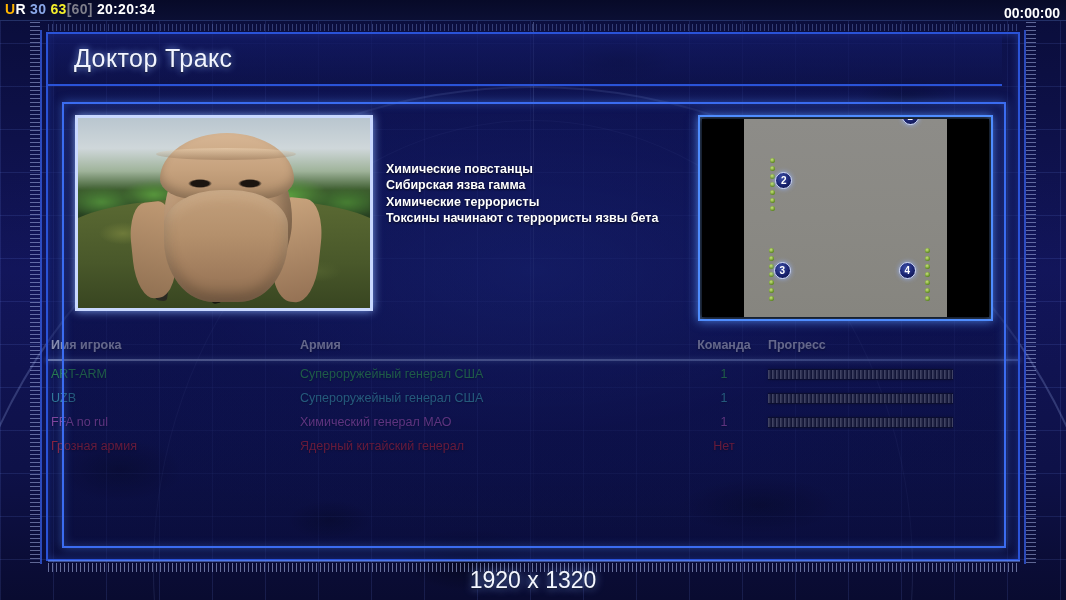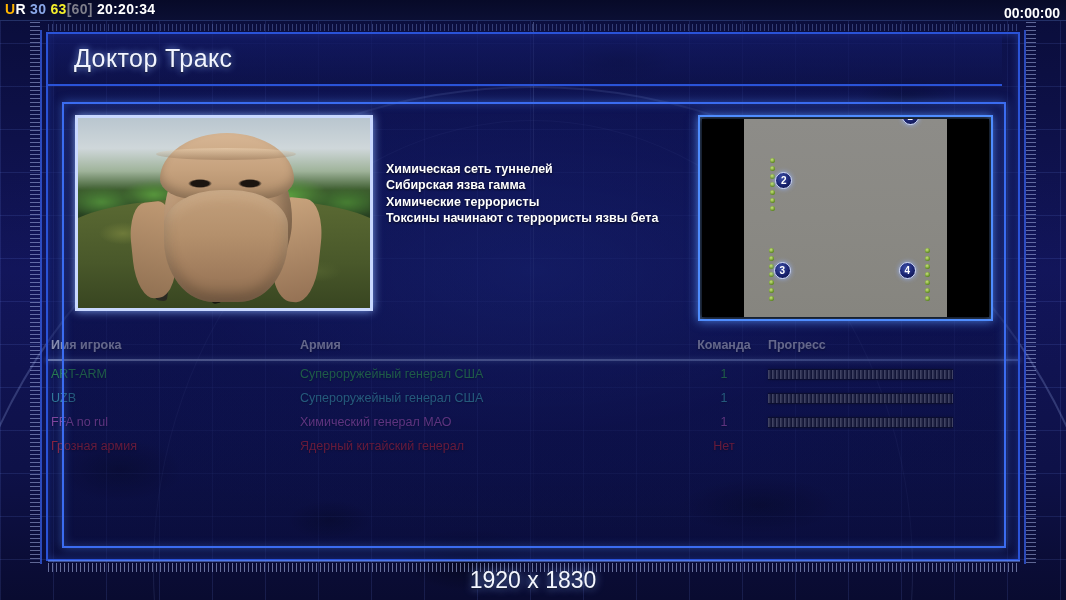--- a/index.html
+++ b/index.html
@@ -385,21 +385,21 @@
           <div class="p-scarf-r"></div>
           <div class="p-head"></div>
           <div class="p-wrap-top"></div>
           <div class="p-wrap-fold"></div>
           <div class="p-mask"></div>
           <div class="p-eyes"></div>
         </div>
       </div>
 
       <div class="desc">
-        <div class="desc-line">Химическая сеть туннелей</div>
+        <div class="desc-line">Химические повстанцы</div>
         <div class="desc-line">Сибирская язва гамма</div>
         <div class="desc-line">Химические террористы</div>
         <div class="desc-line">Токсины начинают с террористы язвы бета</div>
       </div>
 
       <div class="minimap-frame">
         <div class="minimap">
           <div class="mm-land"></div>
           <div id="mm-dynamic">
               <div class="mm-trees" style="left: 22.5%; top: 19.5%;">
@@ -468,15 +468,15 @@
           <div class="pbar"></div>
         </div>
         <div class="row">
           <div class="cell col-name" style="color: rgb(255, 43, 43);">Грозная армия</div>
           <div class="cell col-army" style="color: rgb(255, 43, 43);">Ядерный китайский генерал</div>
           <div class="cell col-team" style="color: rgb(255, 43, 43);">Нет</div>
         </div>
       </div>
   </div>
 
-  <div class="resolution">1920 x 1830</div>
+  <div class="resolution">1920 x 1320</div>
 
 </div>
 
 </body></html>

